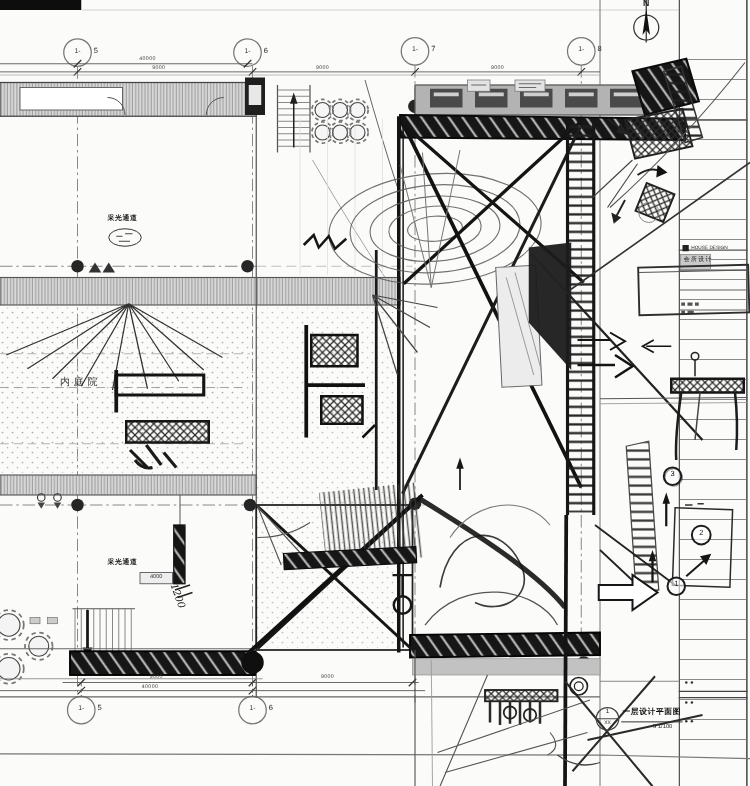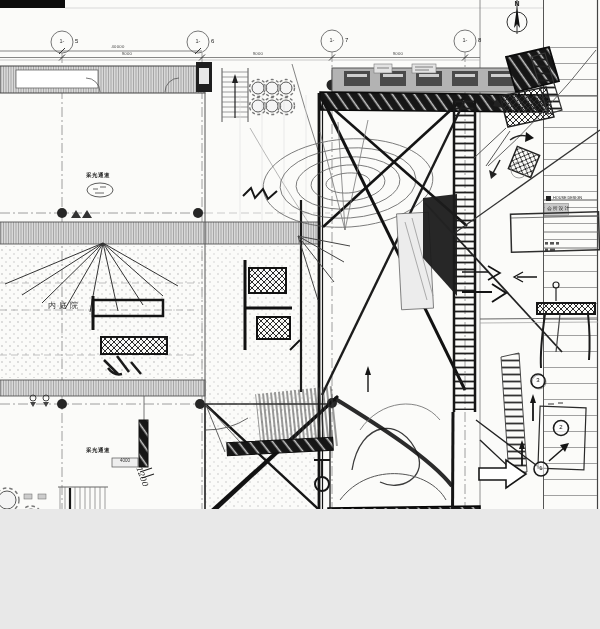--- a/index.html
+++ b/index.html
@@ -1,16 +1,16 @@
 <!DOCTYPE html>
 <html><head>
 <meta charset="utf-8">
 <style>
   html,body{margin:0;padding:0;background:#e8e8e8;}
-  .sheet{position:relative;width:600px;height:509px;background:#fbfbf9;overflow:hidden;
+  .sheet{position:relative;width:600px;height:629px;background:#fbfbf9;overflow:hidden;
          font-family:"Liberation Sans",sans-serif;}
   .sheet svg{position:absolute;left:0;top:0;}
   .t{position:absolute;color:#222;white-space:nowrap;line-height:1.1;}
   .ctr{text-align:center;}
   .dim{font-size:4.2px;color:#444;letter-spacing:.3px;}
   .bub{font-size:5.5px;color:#333;}
   .num{font-size:6px;color:#222;}
   .cjk-s{font-size:5.5px;font-weight:bold;color:#111;letter-spacing:.5px;}
   .hand{font-family:"DejaVu Serif",serif;font-style:italic;}
 </style>

